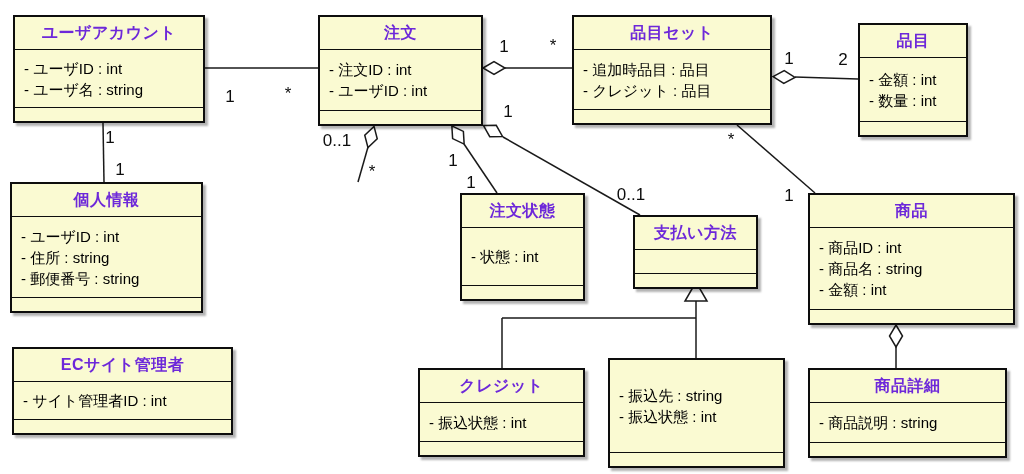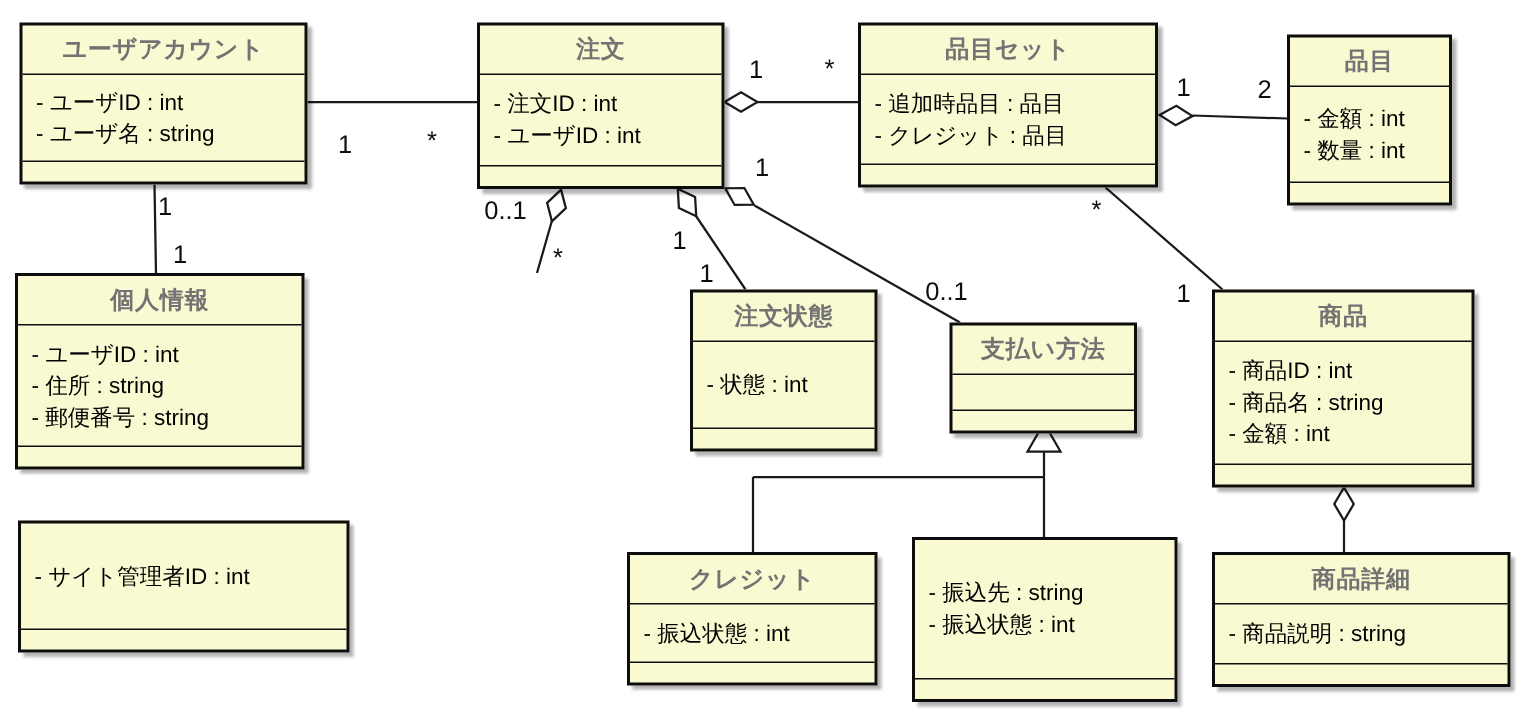--- a/index.html
+++ b/index.html
@@ -29,21 +29,21 @@
     display: flex;
     flex-direction: column;
   }
   .cls .t {
     font-weight: bold;
     font-size: 16px;
     text-align: center;
     padding: 6px 4px 5px;
     border-bottom: 1.6px solid #0d0d0d;
     letter-spacing: 0.5px;
-    color: #737373;
+    color: #6d28d9;
     white-space: nowrap;
   }
   .cls .a {
     flex: 1 1 auto;
     padding: 3px 9px;
     font-size: 15px;
     line-height: 21px;
     color: #000;
     display: flex;
     flex-direction: column;
@@ -159,31 +159,32 @@
     </div>
     <div class="o"></div>
   </div>
 
   <div class="cls" style="left:633px;top:215px;width:125px;height:74px">
     <div class="t">支払い方法</div>
     <div class="a"></div>
     <div class="o"></div>
   </div>
 
-  <div class="cls" style="left:808px;top:193px;width:175px;height:132px">
+  <div class="cls" style="left:808px;top:193px;width:207px;height:132px">
     <div class="t">商品</div>
     <div class="a">
       <div>- 商品ID : int</div>
       <div>- 商品名 : string</div>
       <div>- 金額 : int</div>
     </div>
     <div class="o"></div>
   </div>
 
   <div class="cls" style="left:12px;top:347px;width:221px;height:88px">
+    <div class="t">ECサイト管理者</div>
     <div class="a">
       <div>- サイト管理者ID : int</div>
     </div>
     <div class="o"></div>
   </div>
 
   <div class="cls" style="left:418px;top:368px;width:167px;height:89px">
     <div class="t">クレジット</div>
     <div class="a">
       <div>- 振込状態 : int</div>

